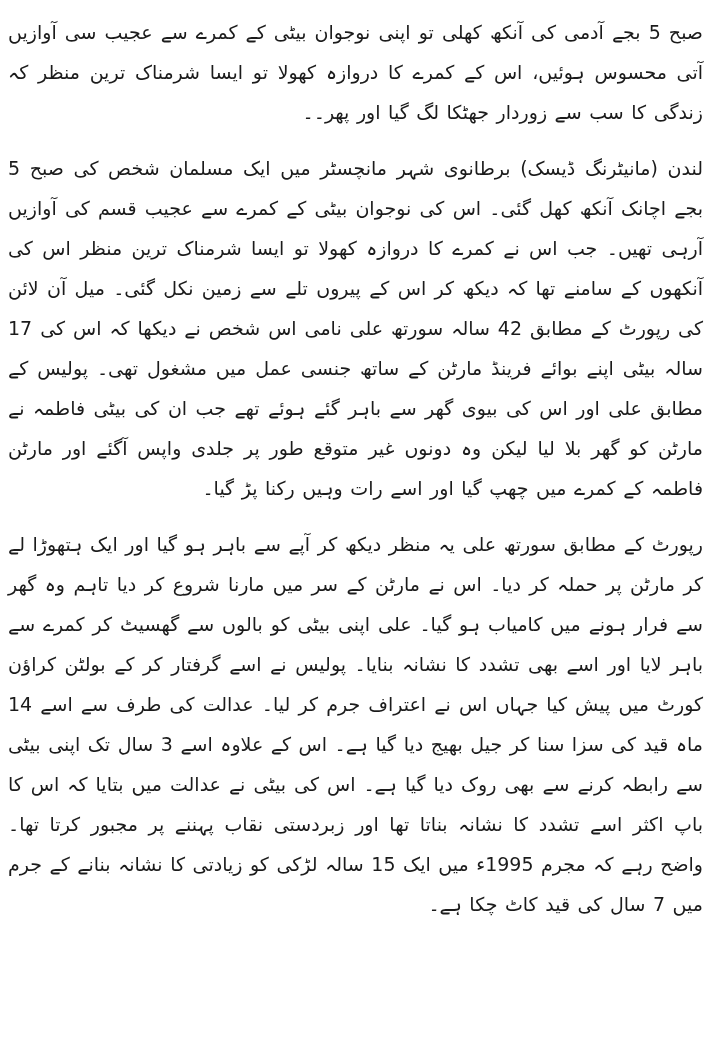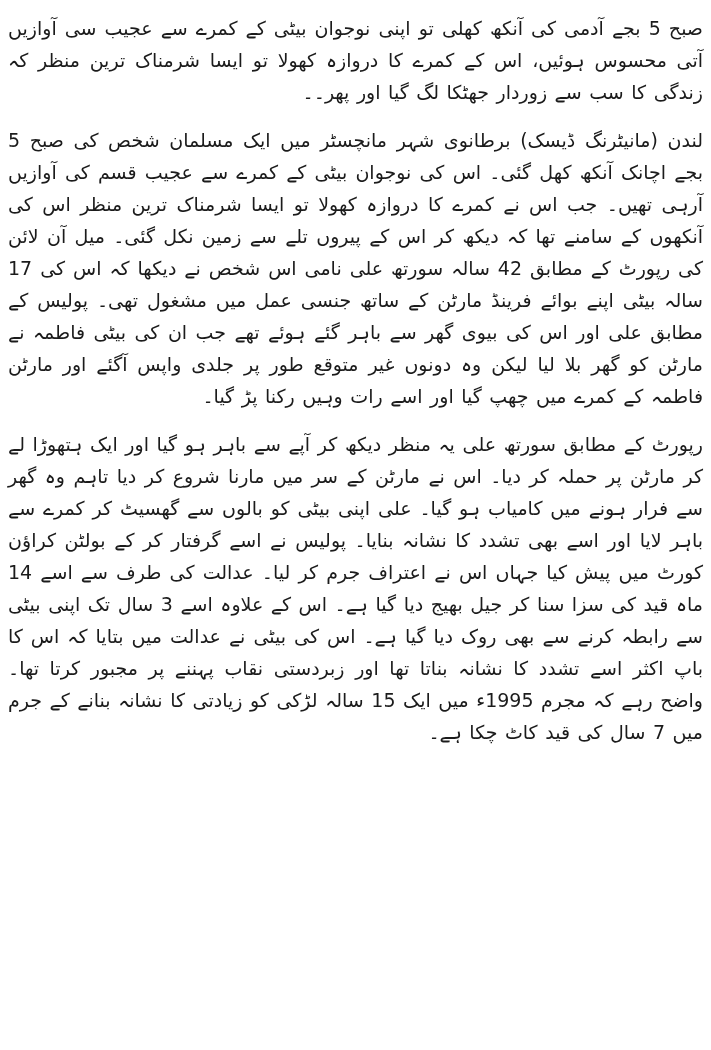--- a/index.html
+++ b/index.html
@@ -15,21 +15,21 @@
   }
   .article {
     direction: rtl;
     unicode-bidi: embed;
     padding: 12px 8px 0 8px;
     color: #1b1b1b;
   }
   .article p {
     margin: 0 0 16px 0;
     font-size: 19px;
-    line-height: 32px;
+    line-height: 40px;
     text-align: justify;
     text-justify: inter-word;
     word-spacing: 1.5px;
   }
   
 </style>
 </head>
 <body>
 
 <main class="article">

